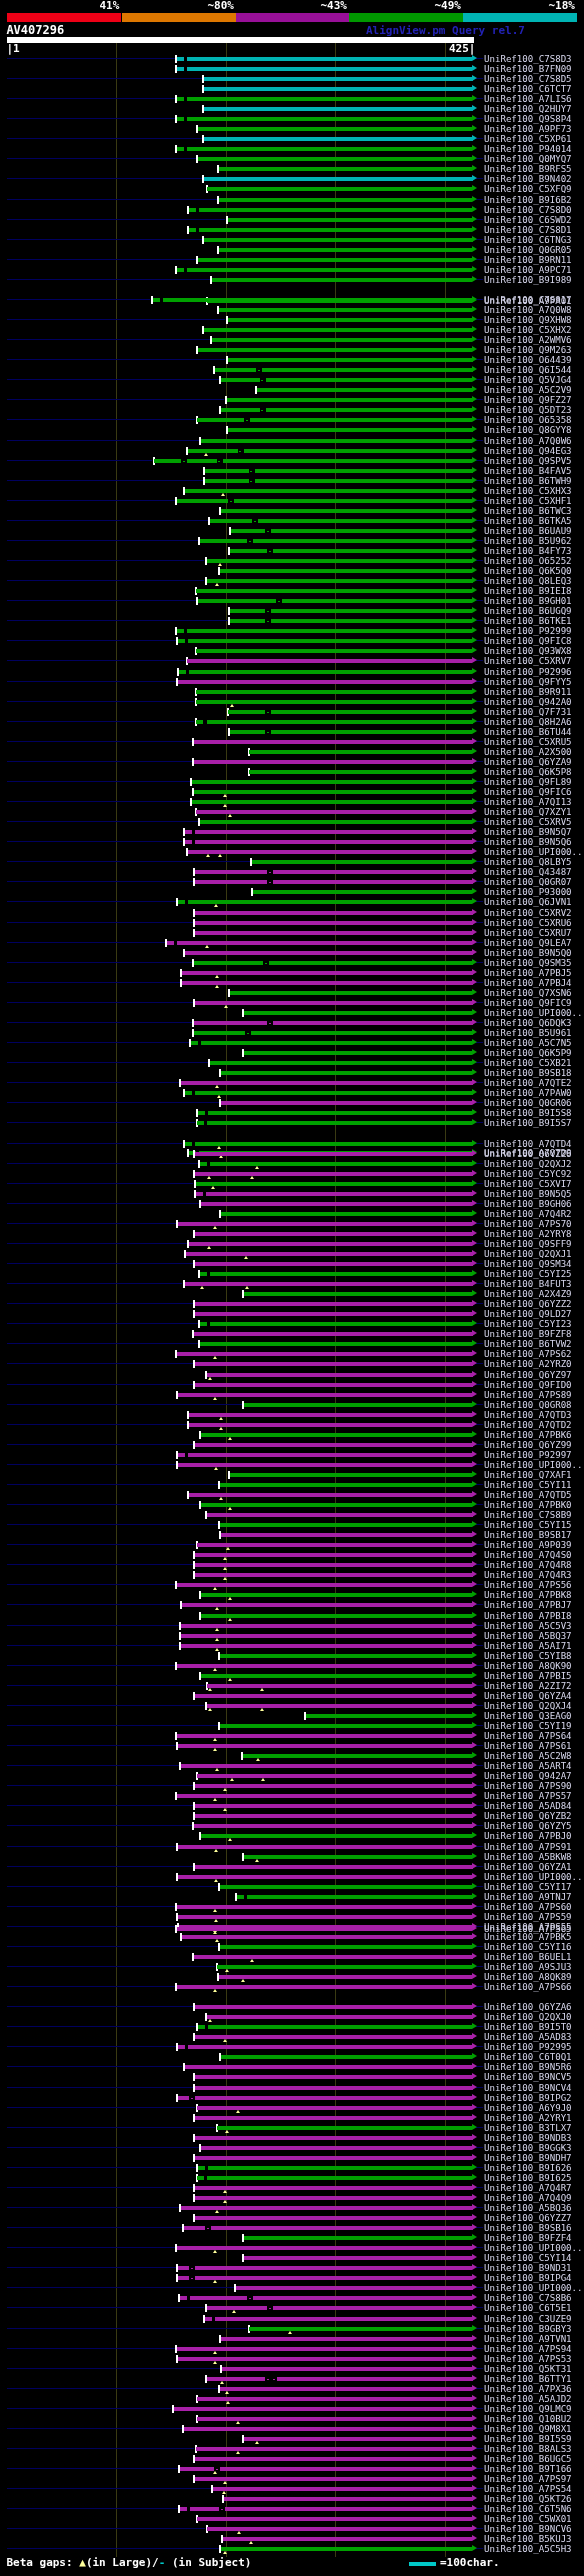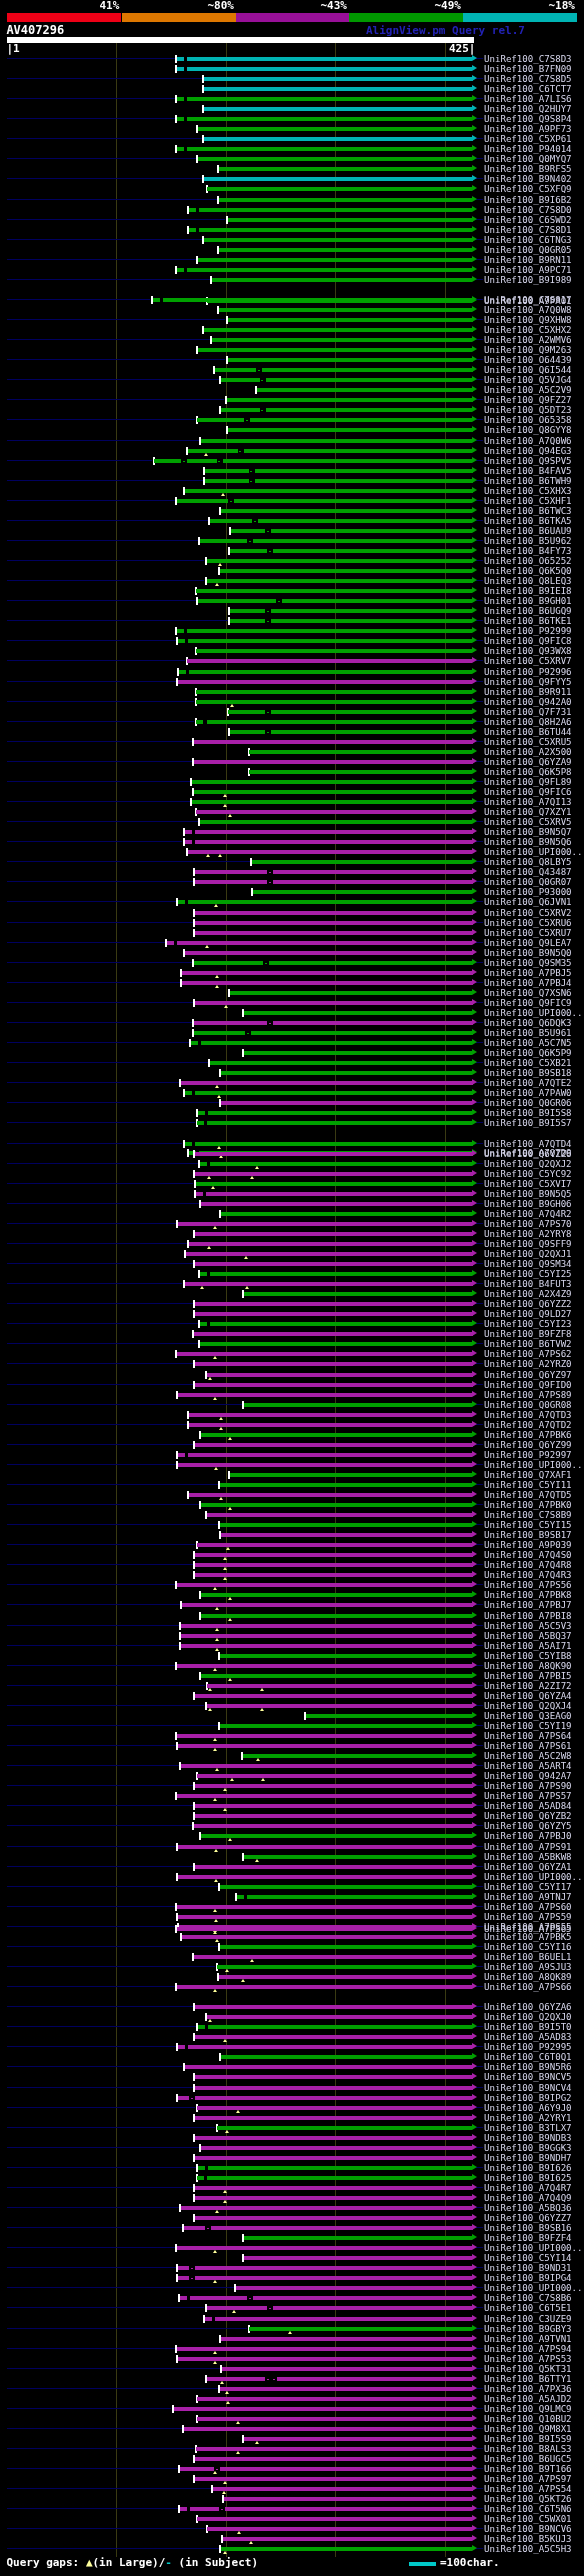--- a/index.html
+++ b/index.html
@@ -2007,17 +2007,17 @@
         <div class="lead" style="left: 7.3px; width: 212px;"></div>
         <div class="lead" style="left: 475px; width: 8.2px;"></div>
         <div class="tick" style="left: 219px;"></div>
         <div class="bar" style="left: 221px; width: 251px; background: rgb(0, 160, 0);"></div>
         <div class="tri" style="left: 223px;"></div>
         <div class="arrow" style="left: 472px; border-left: 5.5px solid rgb(0, 160, 0);"></div>
         <div class="rowlabel">UniRef100_A5C5H3</div>
       </div>
     </div>
 
-  <div class="legend"><span>Query gaps: </span><span class="qmark">▲</span><span>(in Large)/</span><span class="smark">-</span><span> (in Subject)</span></div>
+  <div class="legend"><span>Beta gaps: </span><span class="qmark">▲</span><span>(in Large)/</span><span class="smark">-</span><span> (in Subject)</span></div>
   <div class="scalebar"></div>
   <div class="scaletxt">=100char.</div>
 </div>
 
 
 </body></html>

